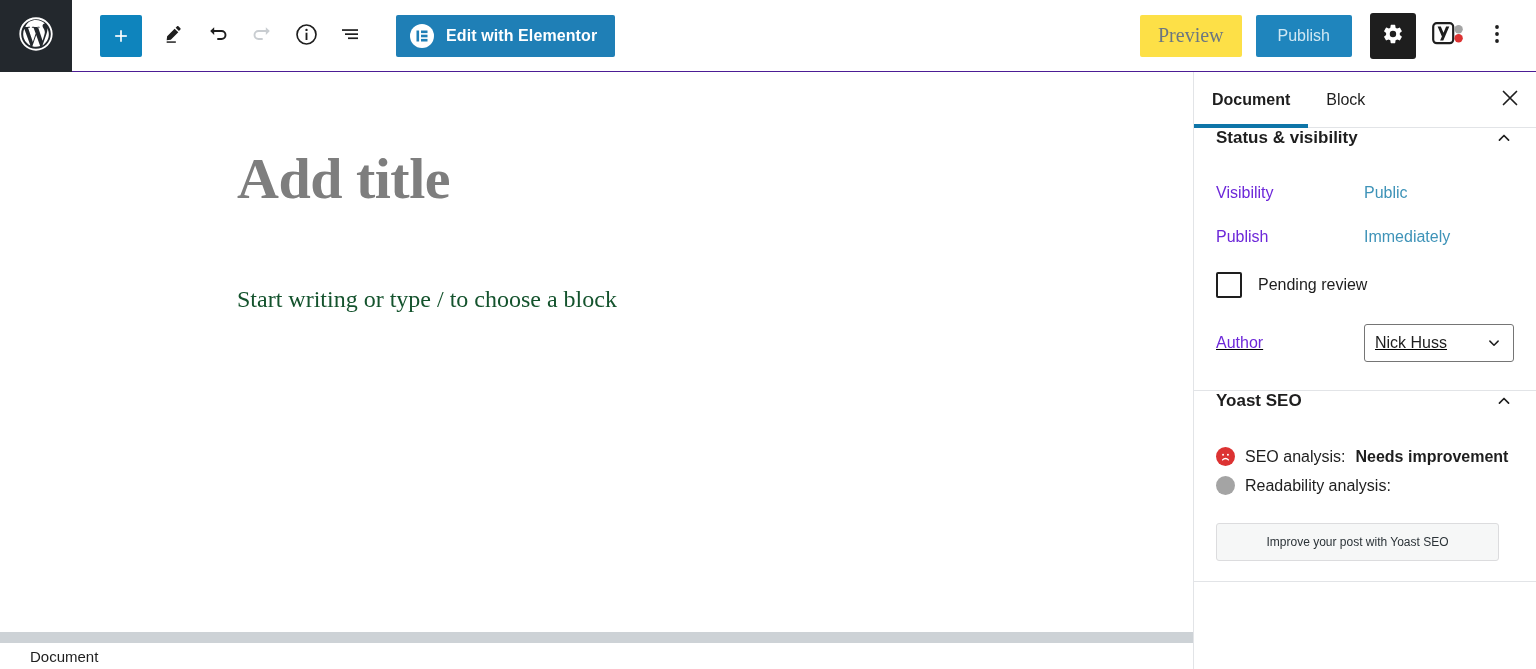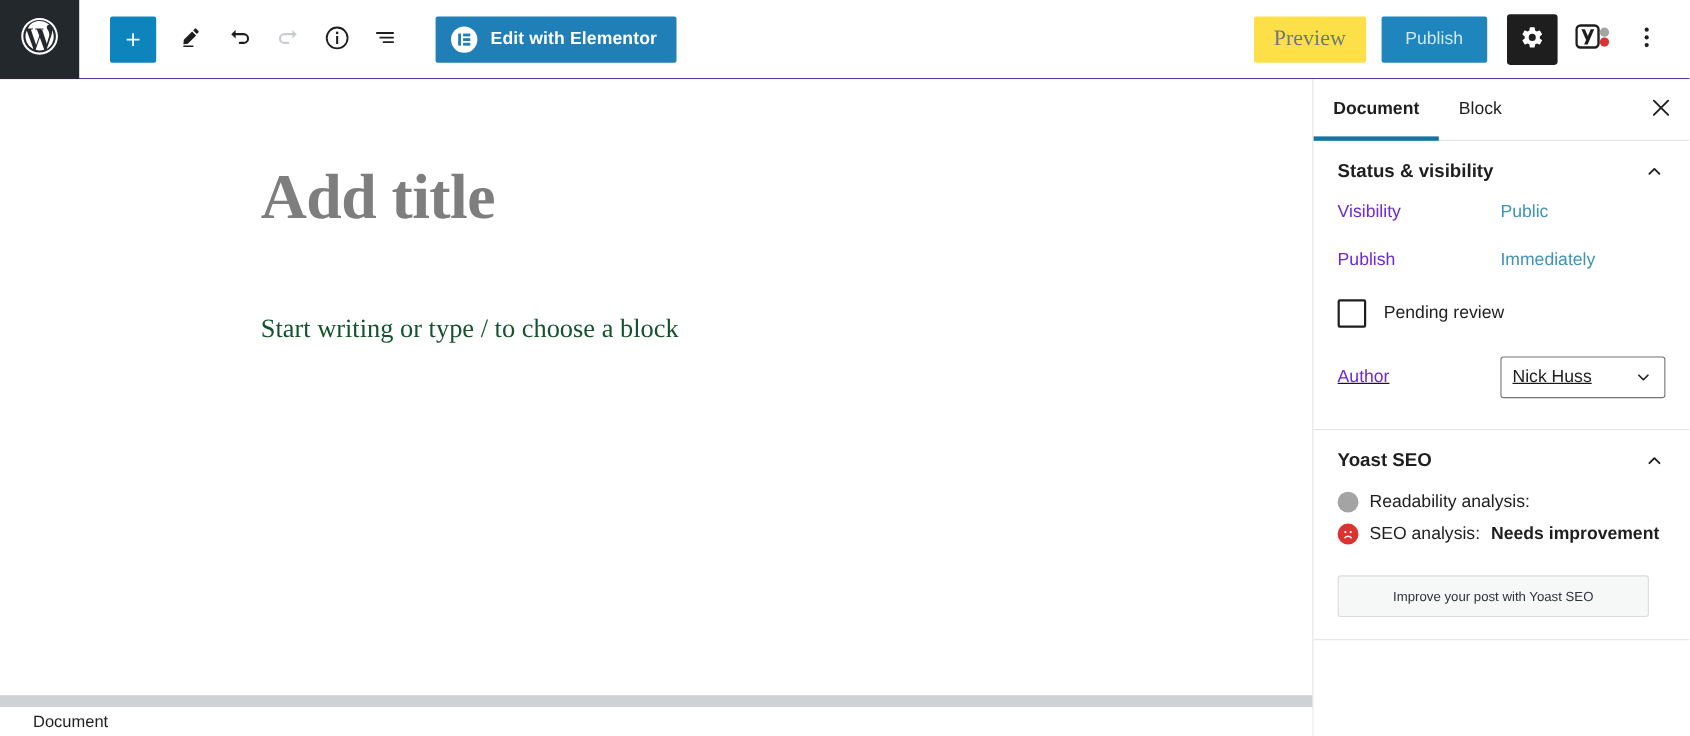--- a/index.html
+++ b/index.html
@@ -243,21 +243,20 @@
     background: transparent;
     border: none;
     cursor: pointer;
   }
 
   .panel { border-bottom: 1px solid #e2e4e7; }
 
   .panel-head {
     height: 56px;
     display: flex;
-    align-items: center;
     padding: 0 22px;
     cursor: pointer;
   }
   .panel-title {
     font-size: 17px;
     font-weight: 700;
     color: #1e1e1e;
   }
   .panel-chevron { margin-left: auto; display:flex; }
 
@@ -576,37 +575,37 @@
         <span class="panel-chevron">
           <svg width="20" height="20" viewBox="0 0 24 24" aria-hidden="true">
             <path fill="none" stroke="#1e1e1e" stroke-width="2" stroke-linecap="round" stroke-linejoin="round" d="M6.5 14.5L12 9l5.5 5.5"></path>
           </svg>
         </span>
       </div>
 
       <div class="panel-body">
 
         <div class="yoast-row">
-          <span class="dot-gray"></span>
-          <span>Readability analysis:</span>
-          <span></span>
-        </div>
-
-        <div class="yoast-row">
           <span class="dot-red">
             <svg width="15" height="15" viewBox="0 0 16 16" aria-hidden="true">
               <circle cx="5.4" cy="6.1" r="1.05" fill="#ffffff"></circle>
               <circle cx="10.6" cy="6.1" r="1.05" fill="#ffffff"></circle>
               <path fill="none" stroke="#ffffff" stroke-width="1.45" stroke-linecap="round" d="M4.9 11.6c1.8-2 4.4-2 6.2 0"></path>
             </svg>
           </span>
           <span>SEO analysis:</span>
           <span class="yoast-strong">Needs improvement</span>
         </div>
 
+        <div class="yoast-row">
+          <span class="dot-gray"></span>
+          <span>Readability analysis:</span>
+          <span></span>
+        </div>
+
         <button class="yoast-cta">Improve your post with Yoast SEO</button>
 
       </div>
     </div>
 
   </div>
 
   <div class="hscroll"></div>
   <div class="breadcrumb-bar">
     <span class="breadcrumb-item">Document</span>

